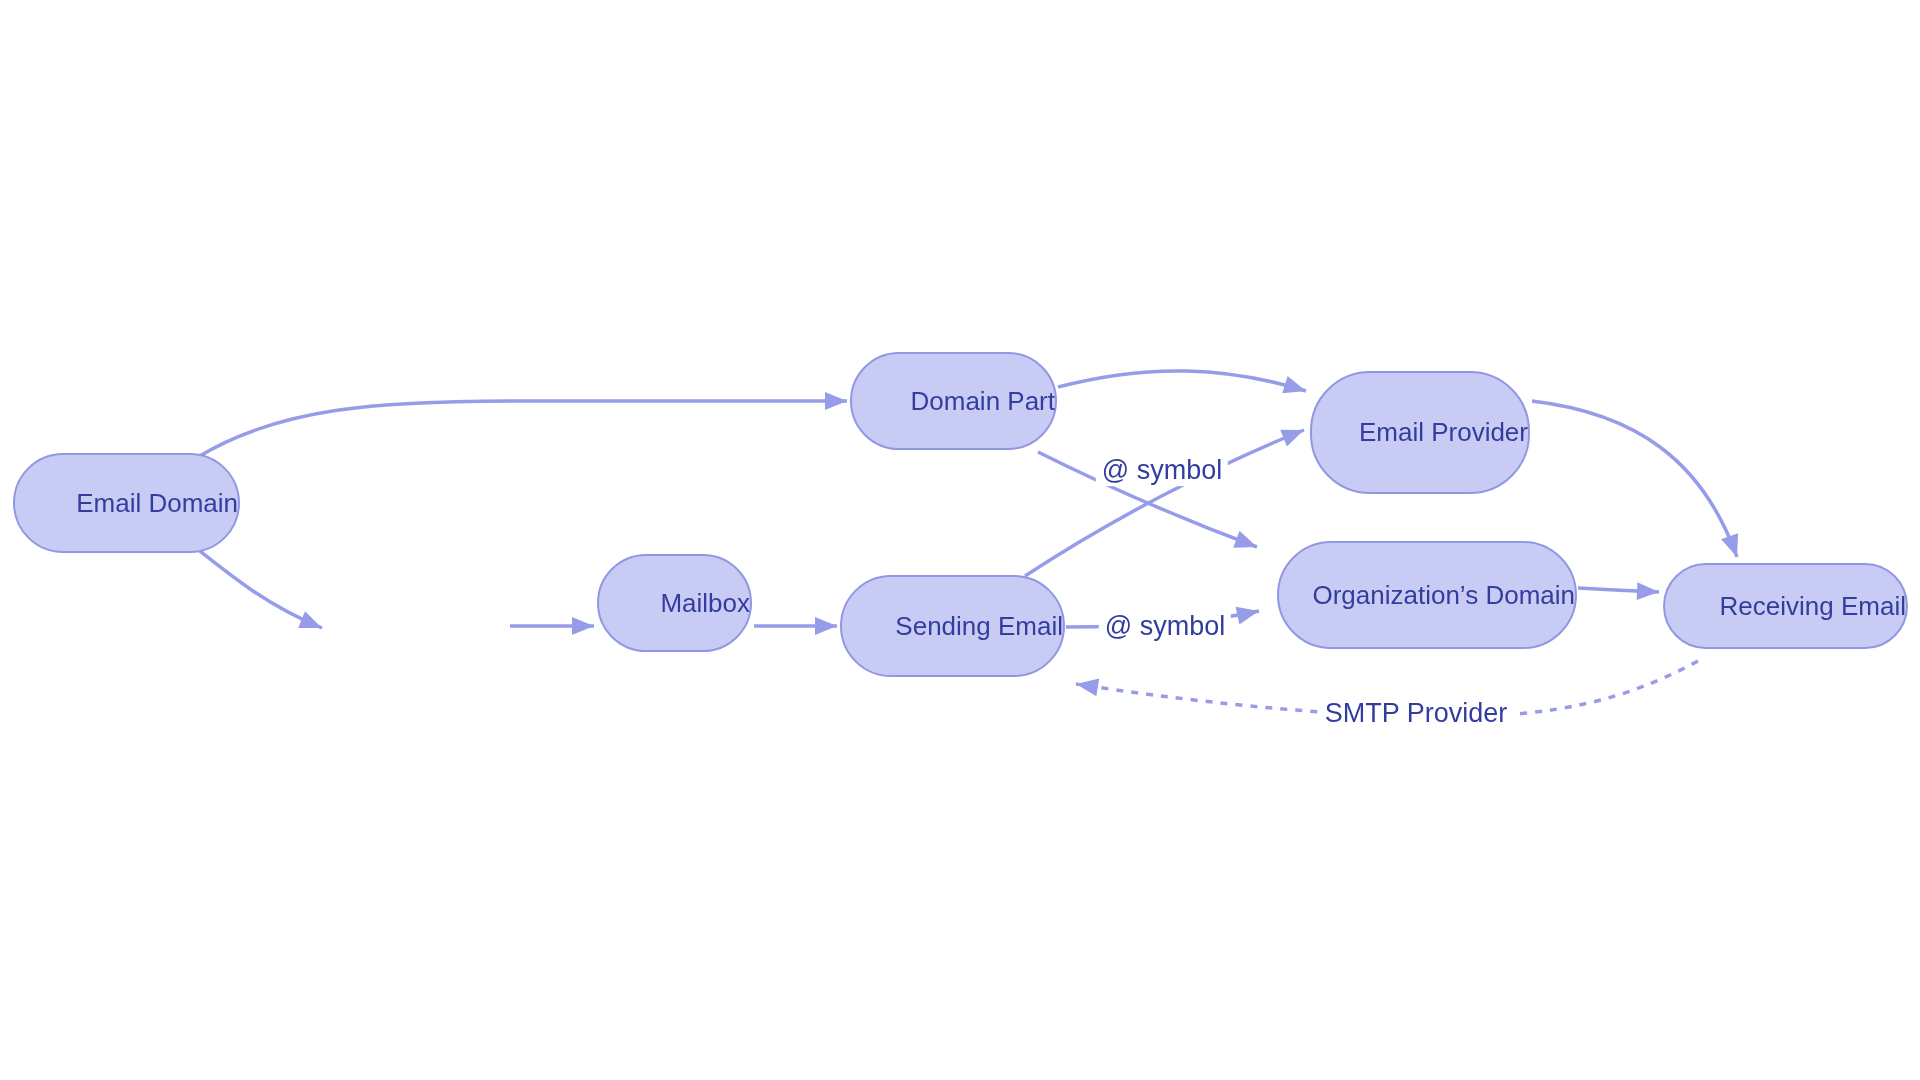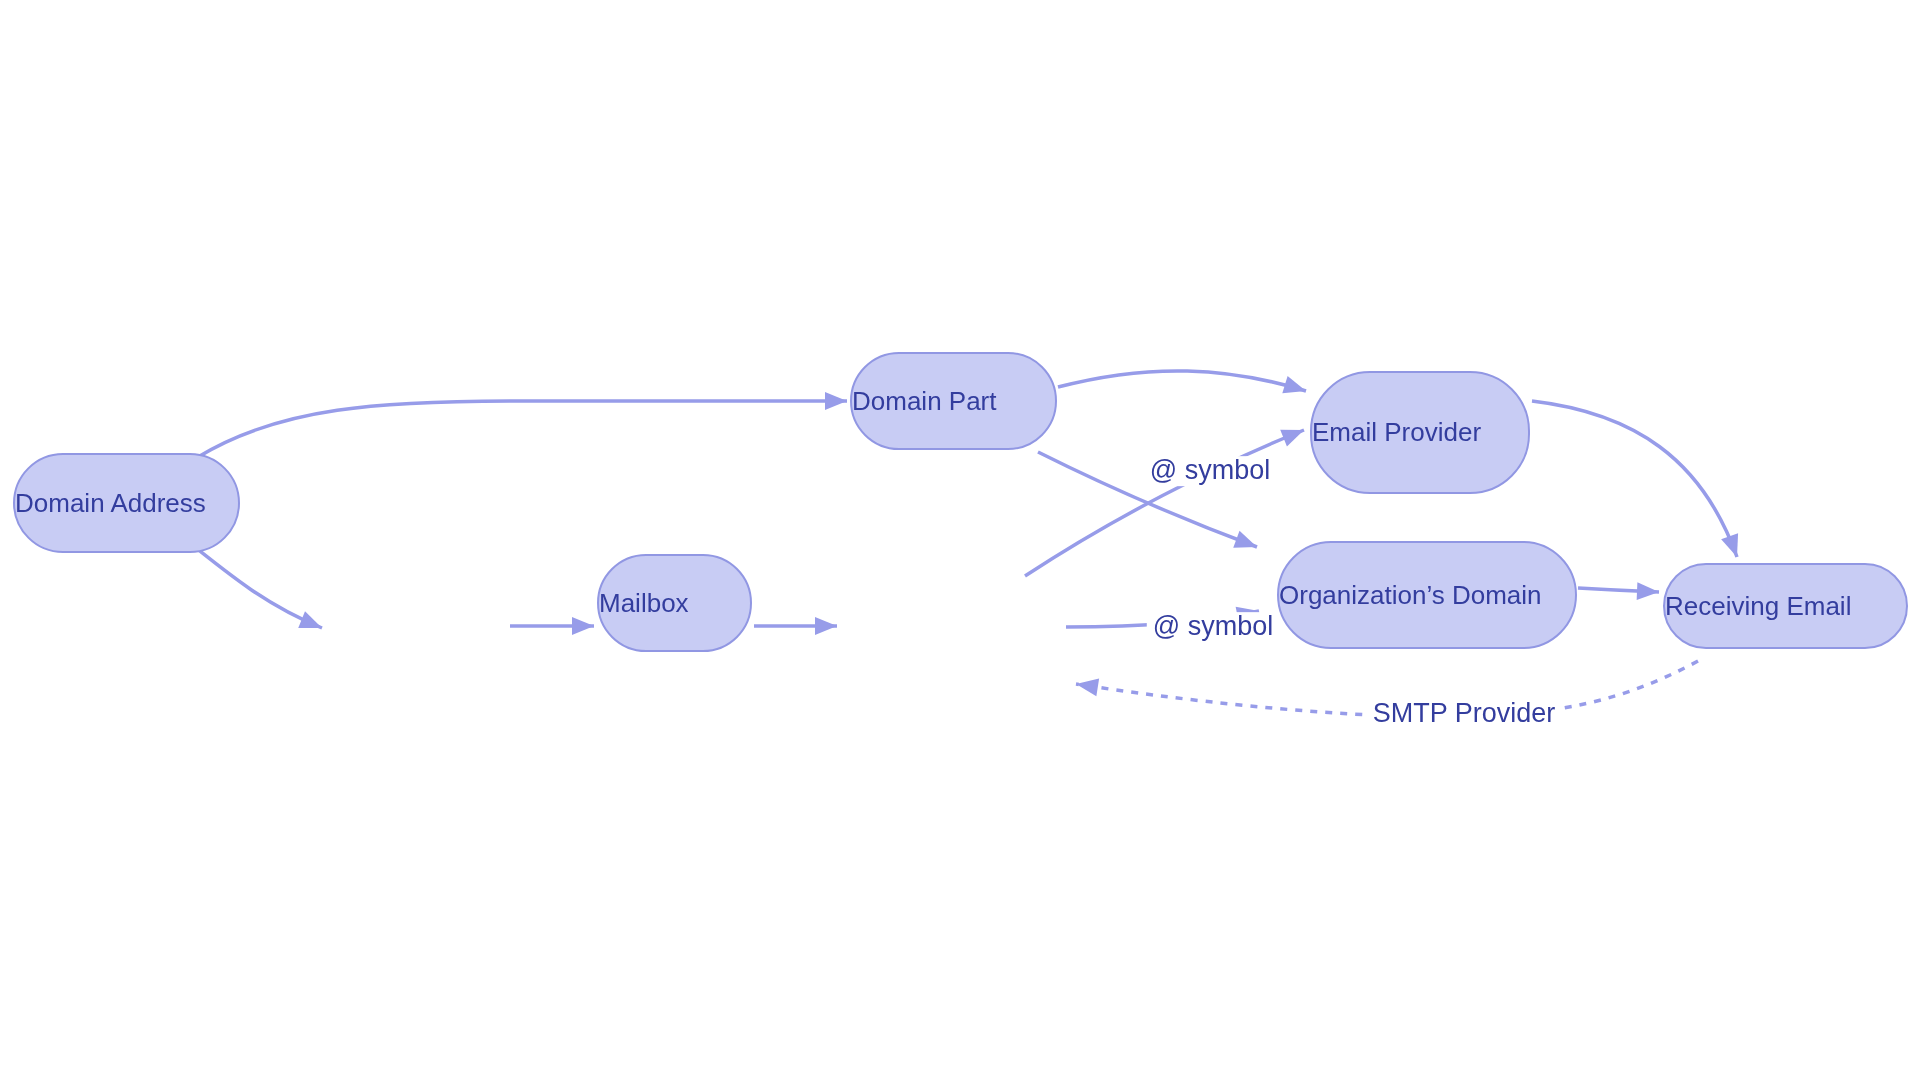--- a/index.html
+++ b/index.html
@@ -20,40 +20,39 @@
   .edges{position:absolute;left:0;top:0;width:1920px;height:1080px;}
   .edge{
     fill:none;
     stroke:var(--edge-color);
     stroke-width:3.5;
   }
   .edge.dashed{stroke-dasharray:7 8;}
   .arrowhead{fill:var(--edge-color);stroke:none;}
   .node{
     position:absolute;
-    display:flex;align-items:center;justify-content:flex-start;
+    display:flex;align-items:center;justify-content:flex-end;
     background:var(--node-fill);
     border:2px solid var(--node-border);
     border-radius:60px;
     box-sizing:border-box;
     color:var(--text-color);
     font-size:26px;
     white-space:nowrap;
     text-align:center;
   }
   .edge-label{
     position:absolute;
     transform:translate(-50%,-50%);
     background:var(--background);
     color:var(--text-color);
     font-size:27px;
     line-height:1.1;
     padding:0 6px;
     white-space:nowrap;
-    margin-left:48px;
   }
 </style>
 </head>
 <body>
 
 <div class="canvas">
 
   <svg class="edges" width="1920" height="1080" viewBox="0 0 1920 1080" xmlns="http://www.w3.org/2000/svg">
     <defs>
       <marker id="arrow" markerUnits="userSpaceOnUse" markerWidth="26" markerHeight="22" refX="24" refY="11" orient="auto">
@@ -68,32 +67,35 @@
     <path class="edge" marker-end="url(#arrow)" d="M 1058 387 C 1150 363, 1228 367, 1306 391"></path>
     <path class="edge" marker-end="url(#arrow)" d="M 1038 452 C 1112 489, 1182 519, 1257 547"></path>
     <path class="edge" marker-end="url(#arrow)" d="M 1025 576 C 1112 519, 1212 467, 1304 430"></path>
     <path class="edge" marker-end="url(#arrow)" d="M 1066 627 C 1150 627, 1212 621, 1259 611"></path>
     <path class="edge" marker-end="url(#arrow)" d="M 1532 401 C 1634 413, 1702 459, 1737 557"></path>
     <path class="edge" marker-end="url(#arrow)" d="M 1578 588 C 1612 590, 1634 591, 1659 592"></path>
     <path class="edge dashed" marker-end="url(#arrow)" d="M 1698 661 C 1624 701, 1556 716, 1448 717 C 1324 717, 1172 699, 1076 684"></path>
   </svg>
 
   <div class="node" style="left:13px;top:453px;width:227px;height:100px">
-    <span>Domain Address</span>
+    <span>Email Domain</span>
   </div>
 
   <div class="node" style="left:850px;top:352px;width:207px;height:98px">
     <span>Domain Part</span>
   </div>
 
 
   <div class="node" style="left:597px;top:554px;width:155px;height:98px">
     <span>Mailbox</span>
   </div>
 
+  <div class="node" style="left:840px;top:575px;width:225px;height:102px">
+    <span>Sending Email</span>
+  </div>
 
   <div class="node" style="left:1310px;top:371px;width:220px;height:123px">
     <span>Email Provider</span>
   </div>
 
   <div class="node" style="left:1277px;top:541px;width:300px;height:108px">
     <span>Organization’s Domain</span>
   </div>
 
   <div class="node" style="left:1663px;top:563px;width:245px;height:86px">

